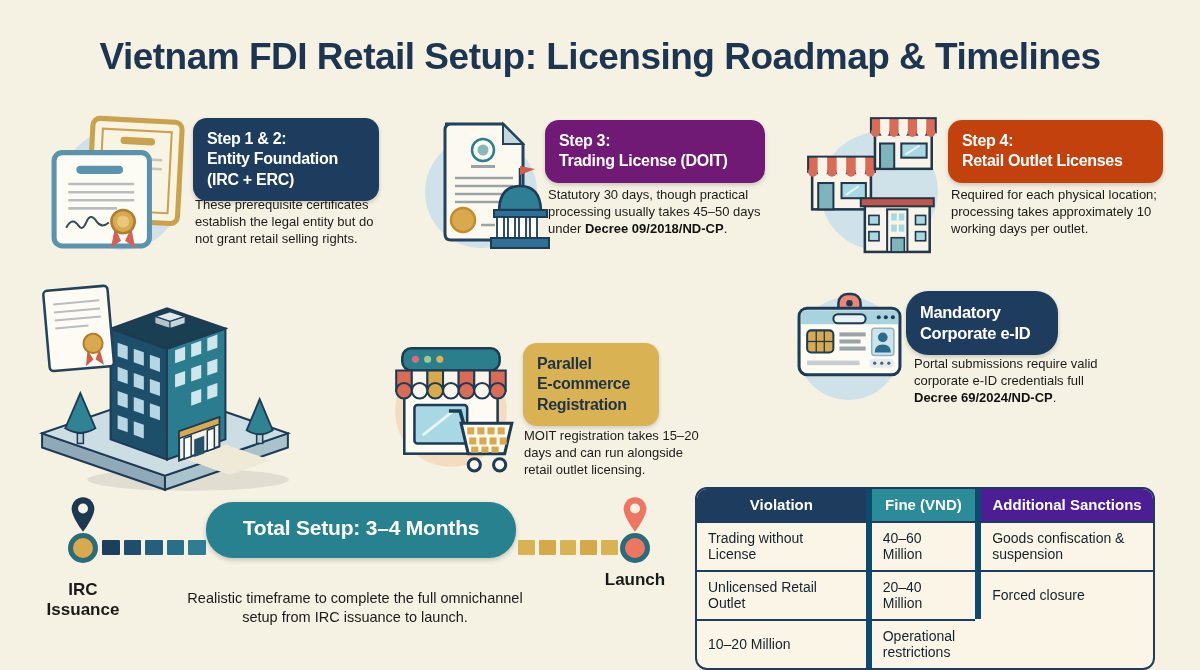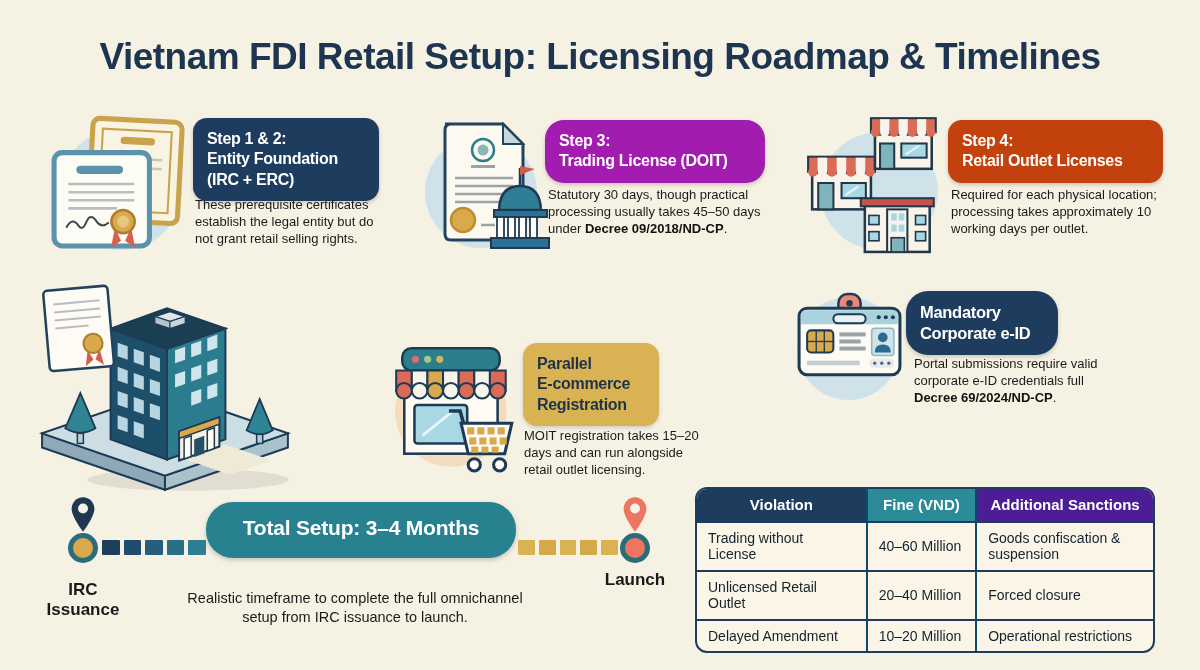--- a/index.html
+++ b/index.html
@@ -7,40 +7,40 @@
   body { font-family:"Liberation Sans", sans-serif; background:#f5f1e3; position:relative; }
   .abs { position:absolute; }
 
   .title { left:0; top:36px; width:1200px; text-align:center; font-size:37px; font-weight:bold;
            color:#1d3550; letter-spacing:-0.5px; }
 
   .head-box { border-radius:14px; color:#fff; font-weight:bold; font-size:16px; line-height:1.28;
               padding:11px 14px; white-space:pre-line; letter-spacing:-0.3px;
               box-shadow:0 2px 4px rgba(0,0,0,0.18); }
   .head-navy { background:#1e3c5e; }
-  .head-teal { background:#a21caf;border-radius:19px; }
+  .head-teal { background:#701a75; }
   .head-blue { background:#c2410c; }
   .head-gold { background:#d9b254; color:#1f3346; box-shadow:0 2px 4px rgba(0,0,0,0.15); }
 
   .desc { font-size:13px; line-height:1.3; color:#1b1b1b; }
   .desc b { color:#111; }
 
   .tl-label { font-weight:bold; font-size:17px; color:#1a1a1a; text-align:center; white-space:pre-line; line-height:1.15; }
   .pill { background:#27818f; border-radius:27px; color:#fff; font-weight:bold; font-size:21px;
           text-align:center; line-height:52px; letter-spacing:-0.2px; box-shadow:0 2px 5px rgba(0,0,0,0.2); }
   .dashes { display:flex; gap:4px; align-items:center; }
   .dash { height:15px; flex:1 1 auto; border-radius:1px; }
   .ring { width:30px; height:30px; border-radius:50%; border:5px solid #2a6b7c; }
   .ring-gold { background:#d9a94e; }
   .ring-salmon { background:#ee7660; }
   .caption { font-size:14.5px; color:#1b1b1b; text-align:center; line-height:1.3; }
 
   .table-wrap { width:460px; border:2.5px solid #1e3c5e; border-radius:12px; overflow:hidden; background:#faf5e7; }
   .trow { display:grid; grid-template-columns:37% 24% 39%; }
-  .tcell { padding:7px 11px; font-size:14px; color:#14222e; border-left:2px solid #0c4a6e;
+  .tcell { padding:7px 11px; font-size:14px; color:#14222e; border-left:6px solid #0c4a6e;
            border-top:2px solid #1e3c5e; display:flex; align-items:center; line-height:1.18; }
   .trow .tcell:first-child { border-left:none; }
   .trow.hdr .tcell { border-top:none; color:#fff; font-weight:bold; font-size:15px; justify-content:center; text-align:center; padding:7px 6px; }
   .hdr .c0 { background:#1e3c5e; } .hdr .c1 { background:#2b8b99; } .hdr .c2 { background:#4c1d95; }
 </style>
 </head>
 <body>
 
 <div class="abs title">Vietnam FDI Retail Setup: Licensing Roadmap &amp; Timelines</div>
 
@@ -372,17 +372,16 @@
     <div class="tcell">Trading without License</div>
     <div class="tcell">40–60 Million</div>
     <div class="tcell">Goods confiscation &amp; suspension</div>
   </div>
   <div class="trow">
     <div class="tcell">Unlicensed Retail Outlet</div>
     <div class="tcell">20–40 Million</div>
     <div class="tcell">Forced closure</div>
   </div>
   <div class="trow">
-    <div class="tcell">Delayed Amendment</div>
     <div class="tcell">10–20 Million</div>
     <div class="tcell">Operational restrictions</div>
   </div>
 </div>
 
 </body></html>

